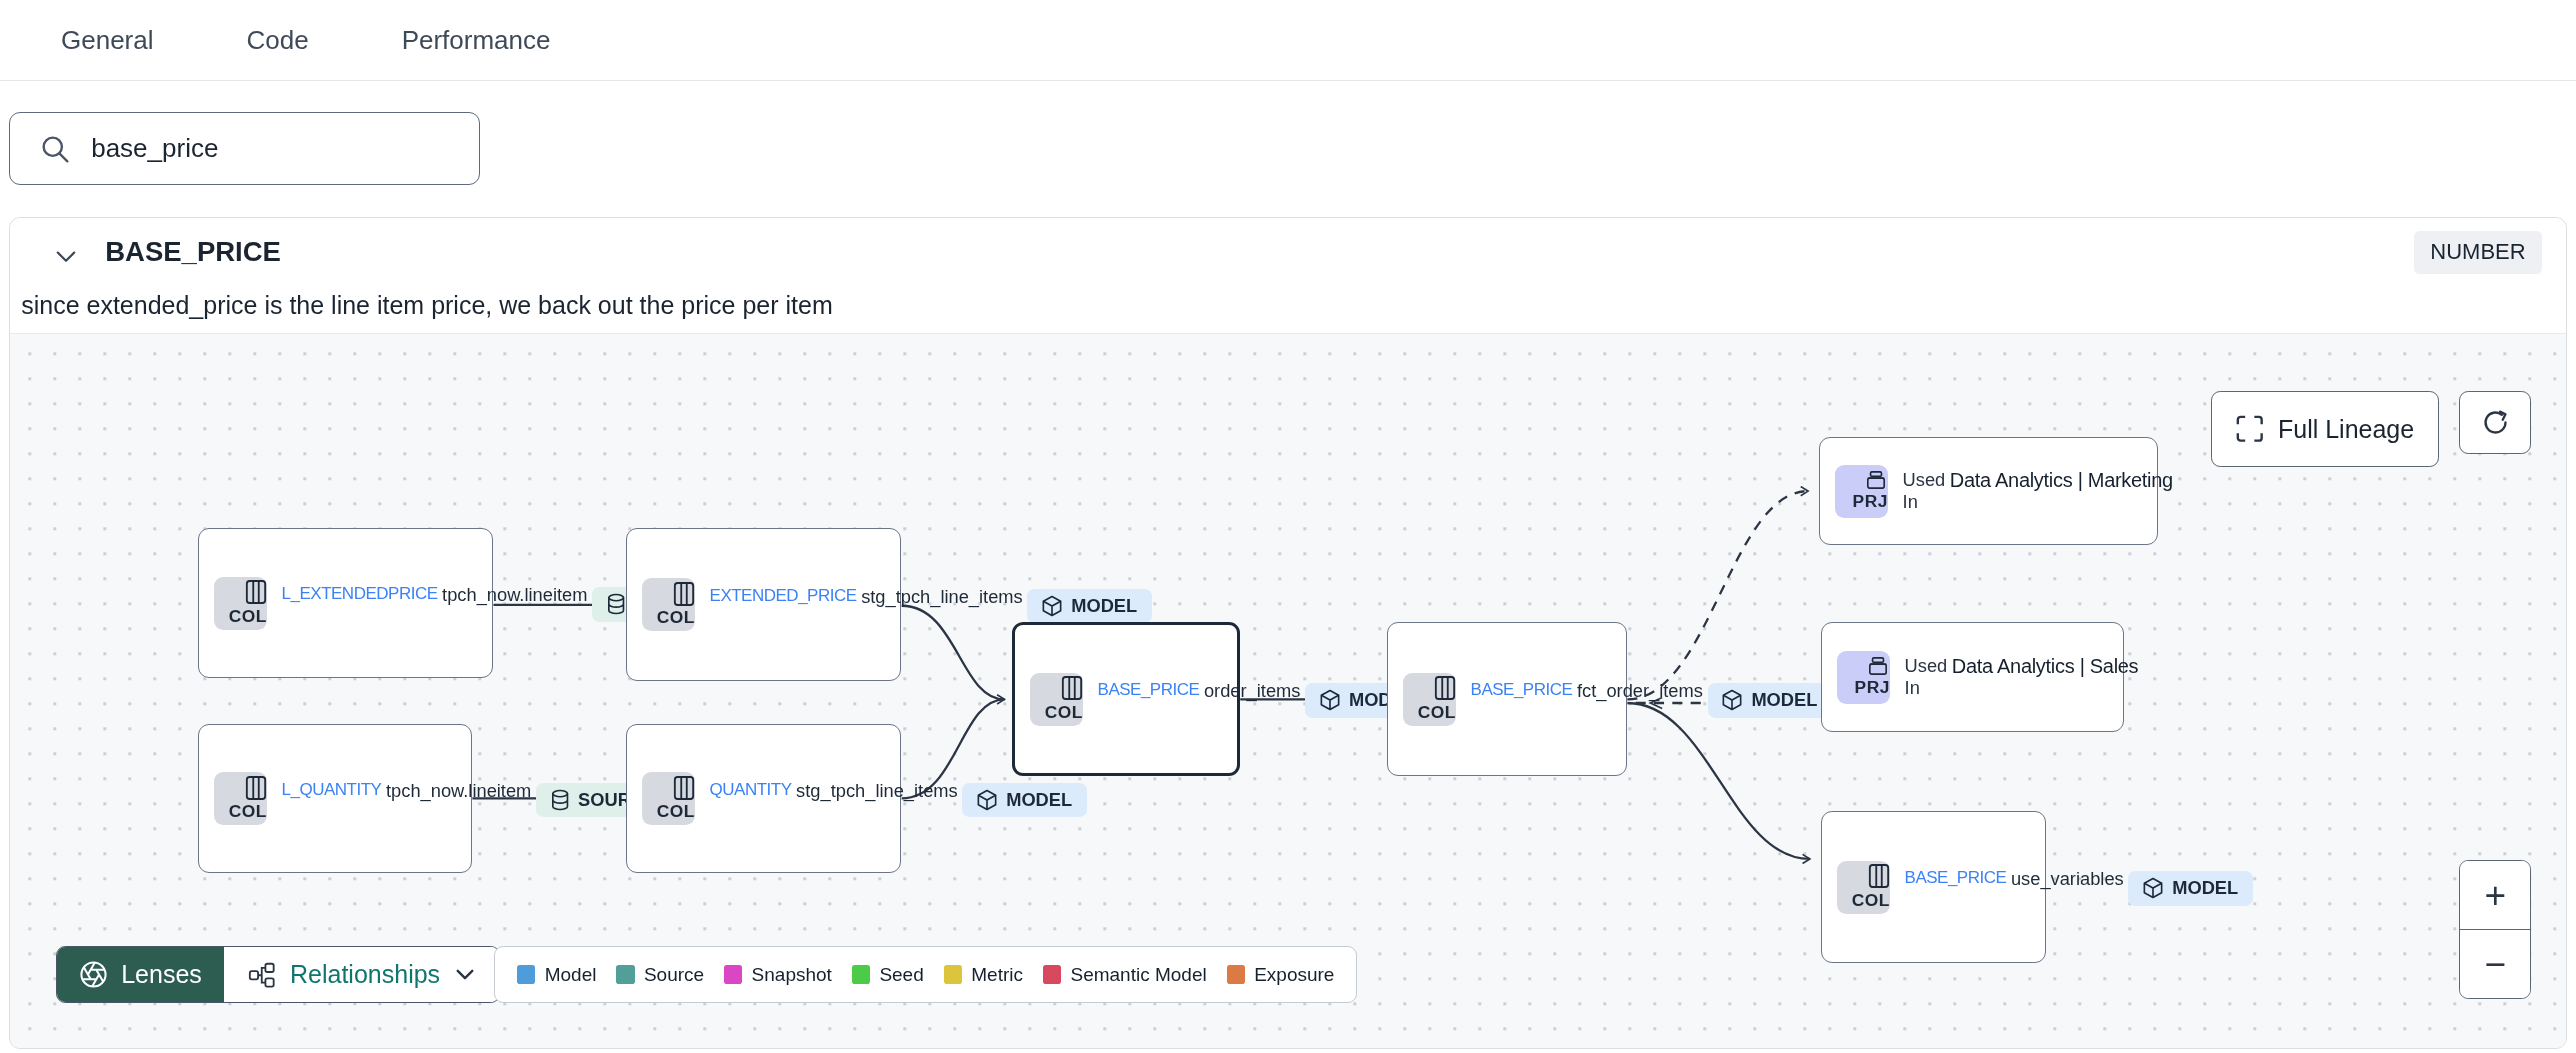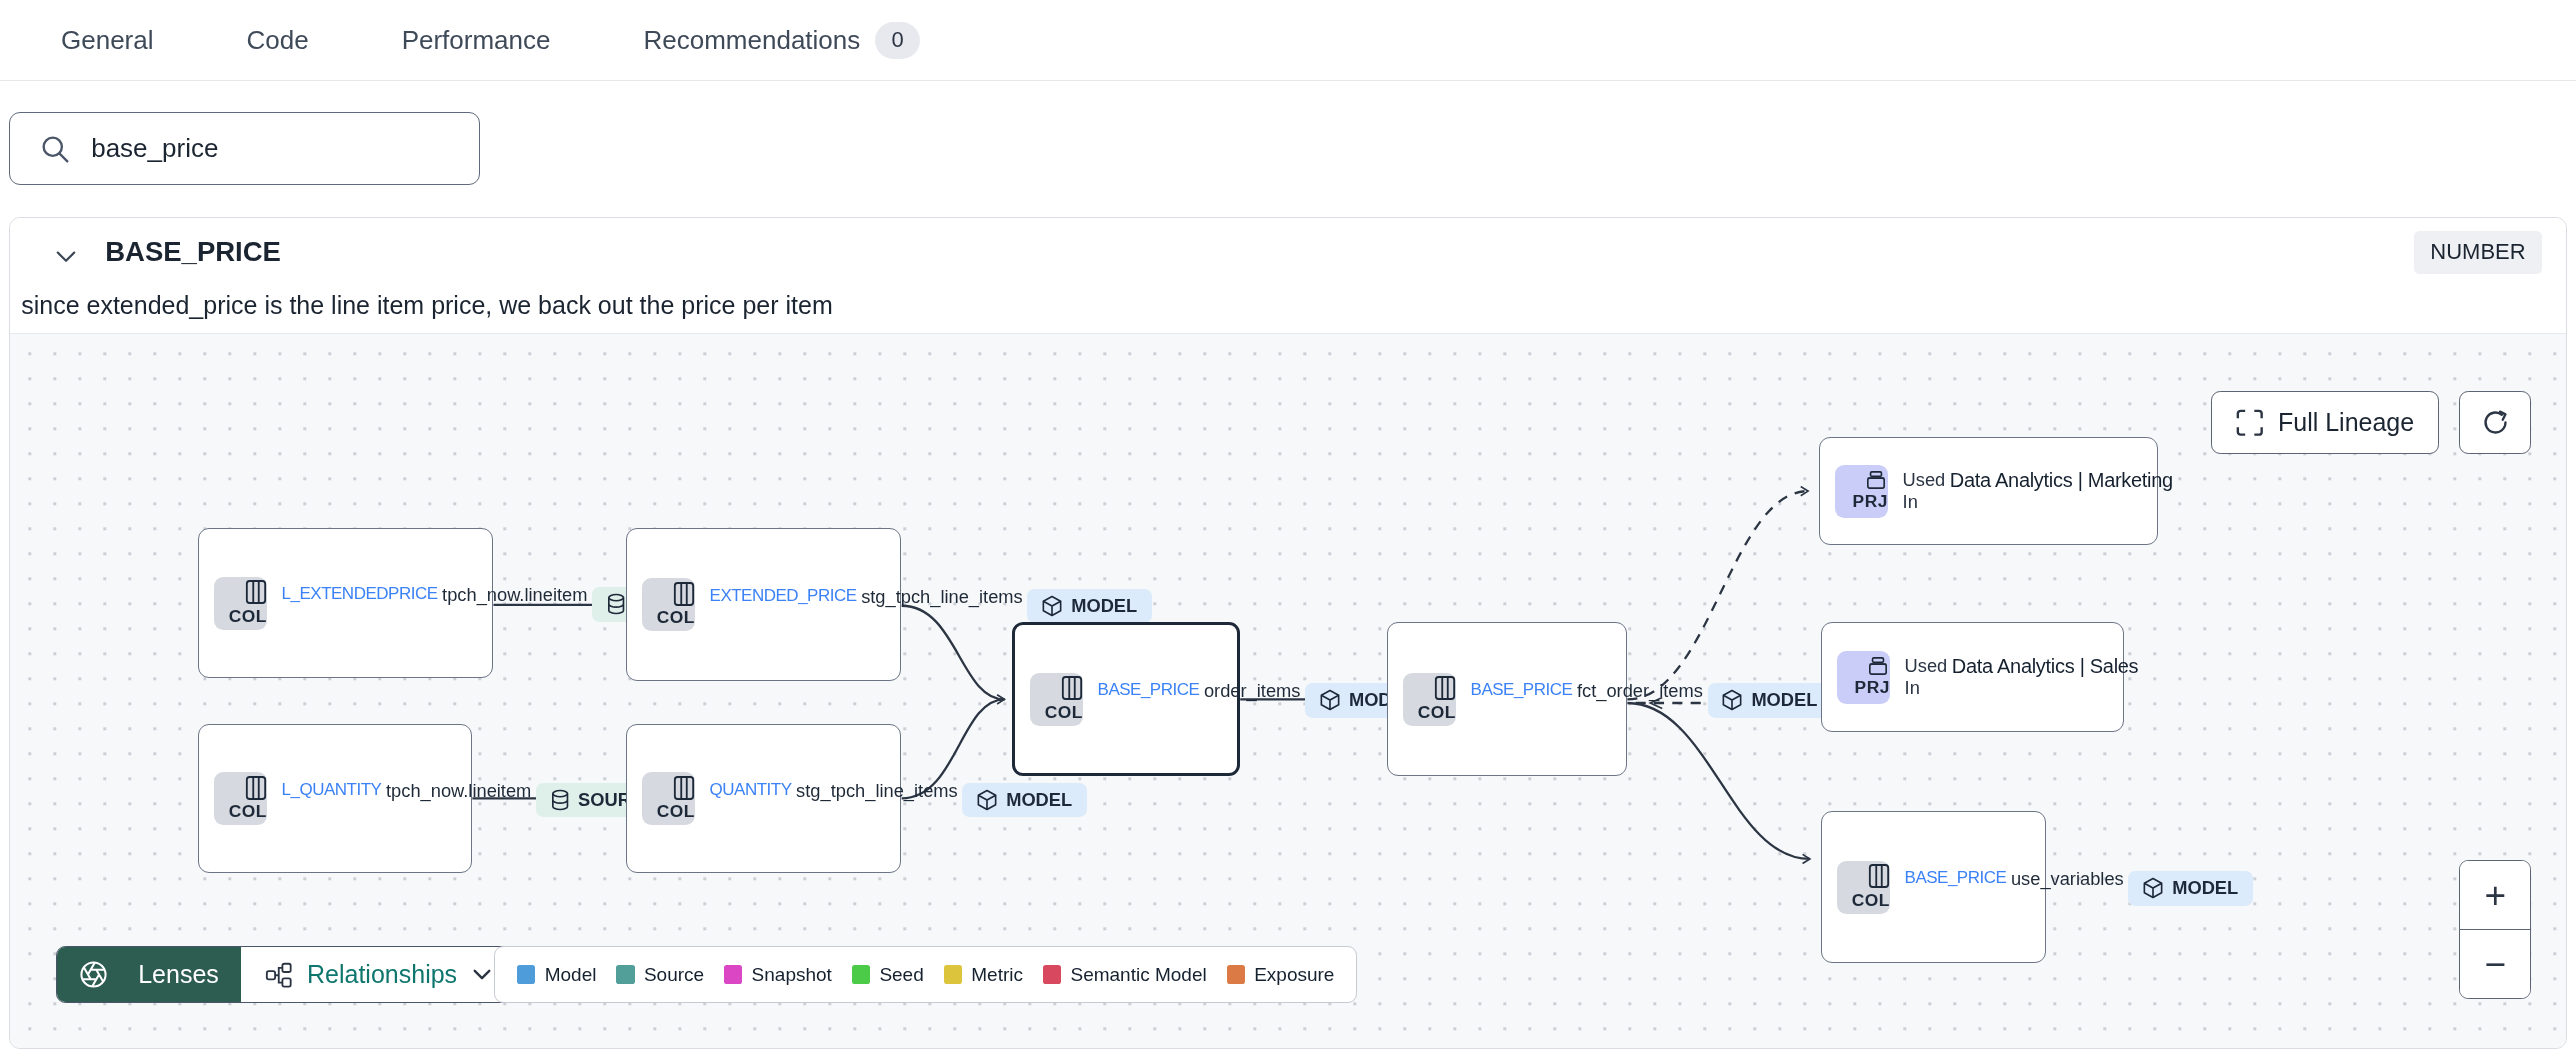--- a/index.html
+++ b/index.html
@@ -60,30 +60,30 @@
   .node-sub{font-size:18.3px;color:#1f2a38;white-space:nowrap;}
   .node-badge{display:flex;align-items:center;gap:9.2px;padding:6.4px 14.7px;border-radius:7.3px;
     font-size:18.3px;font-weight:600;color:#1d2939;margin-top:2.8px;}
   .badge-source{background:var(--source-badge-bg);}
   .badge-model{background:var(--model-badge-bg);}
   .usedin{font-size:18.3px;color:#2a3442;}
   .projname{font-size:20px;letter-spacing:-0.3px;white-space:nowrap;color:#16212f;}
   
   .btn{background:#fff;border:1.8px solid #5b6575;border-radius:9.2px;display:flex;
     align-items:center;justify-content:center;cursor:pointer;color:var(--text);}
-  .full-lineage{position:absolute;right:127px;top:57px;height:63px;padding:0 24px;gap:14.7px;font-size:25px;}
+  .full-lineage{position:absolute;right:127px;top:57px;height:76px;padding:0 24px;gap:14.7px;font-size:25px;}
   .refresh{position:absolute;right:35px;top:57px;width:72px;height:63px;}
   .zoomctl{position:absolute;right:35px;top:526px;width:72px;height:139px;background:#fff;
     border:1.8px solid #5b6575;border-radius:9.2px;display:flex;flex-direction:column;overflow:hidden;}
   .zoomctl button{flex:1;background:#fff;border:none;font-size:37px;color:#2b3543;cursor:pointer;
     font-family:"Liberation Sans",sans-serif;line-height:1;}
   .zoomctl button:first-child{border-bottom:1.8px solid #5b6575;}
   .lens-group{position:absolute;left:46px;top:612px;height:57px;display:flex;
     border:1.8px solid #4a5568;border-radius:9.2px;overflow:hidden;background:#fff;}
-  .lenses{display:flex;align-items:center;gap:30px;background:var(--lenses-bg);color:#fff;
+  .lenses{display:flex;align-items:center;gap:13px;background:var(--lenses-bg);color:#fff;
     font-size:25px;padding:0 22px;cursor:pointer;}
   .relationships{display:flex;align-items:center;gap:14.7px;font-size:25px;padding:0 24px;
     background:#fff;cursor:pointer;color:#0f766e;}
   .legend{position:absolute;left:484px;top:612px;height:57px;display:flex;align-items:center;
     gap:20px;padding:0 22px;background:#fff;border:1.8px solid #c6cad1;border-radius:9.2px;}
   .legend-item{display:flex;align-items:center;gap:9.2px;font-size:19px;color:#16212f;white-space:nowrap;}
   .swatch{width:18.3px;height:18.3px;border-radius:2.8px;flex:none;}
   svg.ic{display:block;}
 </style>
 </head>
@@ -92,24 +92,20 @@
 <div class="tabbar">
   <div class="tab">
       <span>General</span>
     </div>
   <div class="tab">
       <span>Code</span>
     </div>
   <div class="tab">
       <span>Performance</span>
     </div>
-  <div class="tab">
-    <span>Recommendations</span>
-    <span class="count">0</span>
-  </div>
 </div>
 
 <div class="search-row">
   <div class="search-box">
     <svg class="ic" width="31" height="31" viewBox="0 0 34 34">
       <circle cx="14" cy="14" r="10" fill="none" stroke="#4a5568" stroke-width="2.6"></circle>
       <line x1="21.5" y1="21.5" x2="30" y2="30" stroke="#4a5568" stroke-width="2.6" stroke-linecap="round"></line>
     </svg>
     <input type="text" value="base_price" style="">
   </div>

